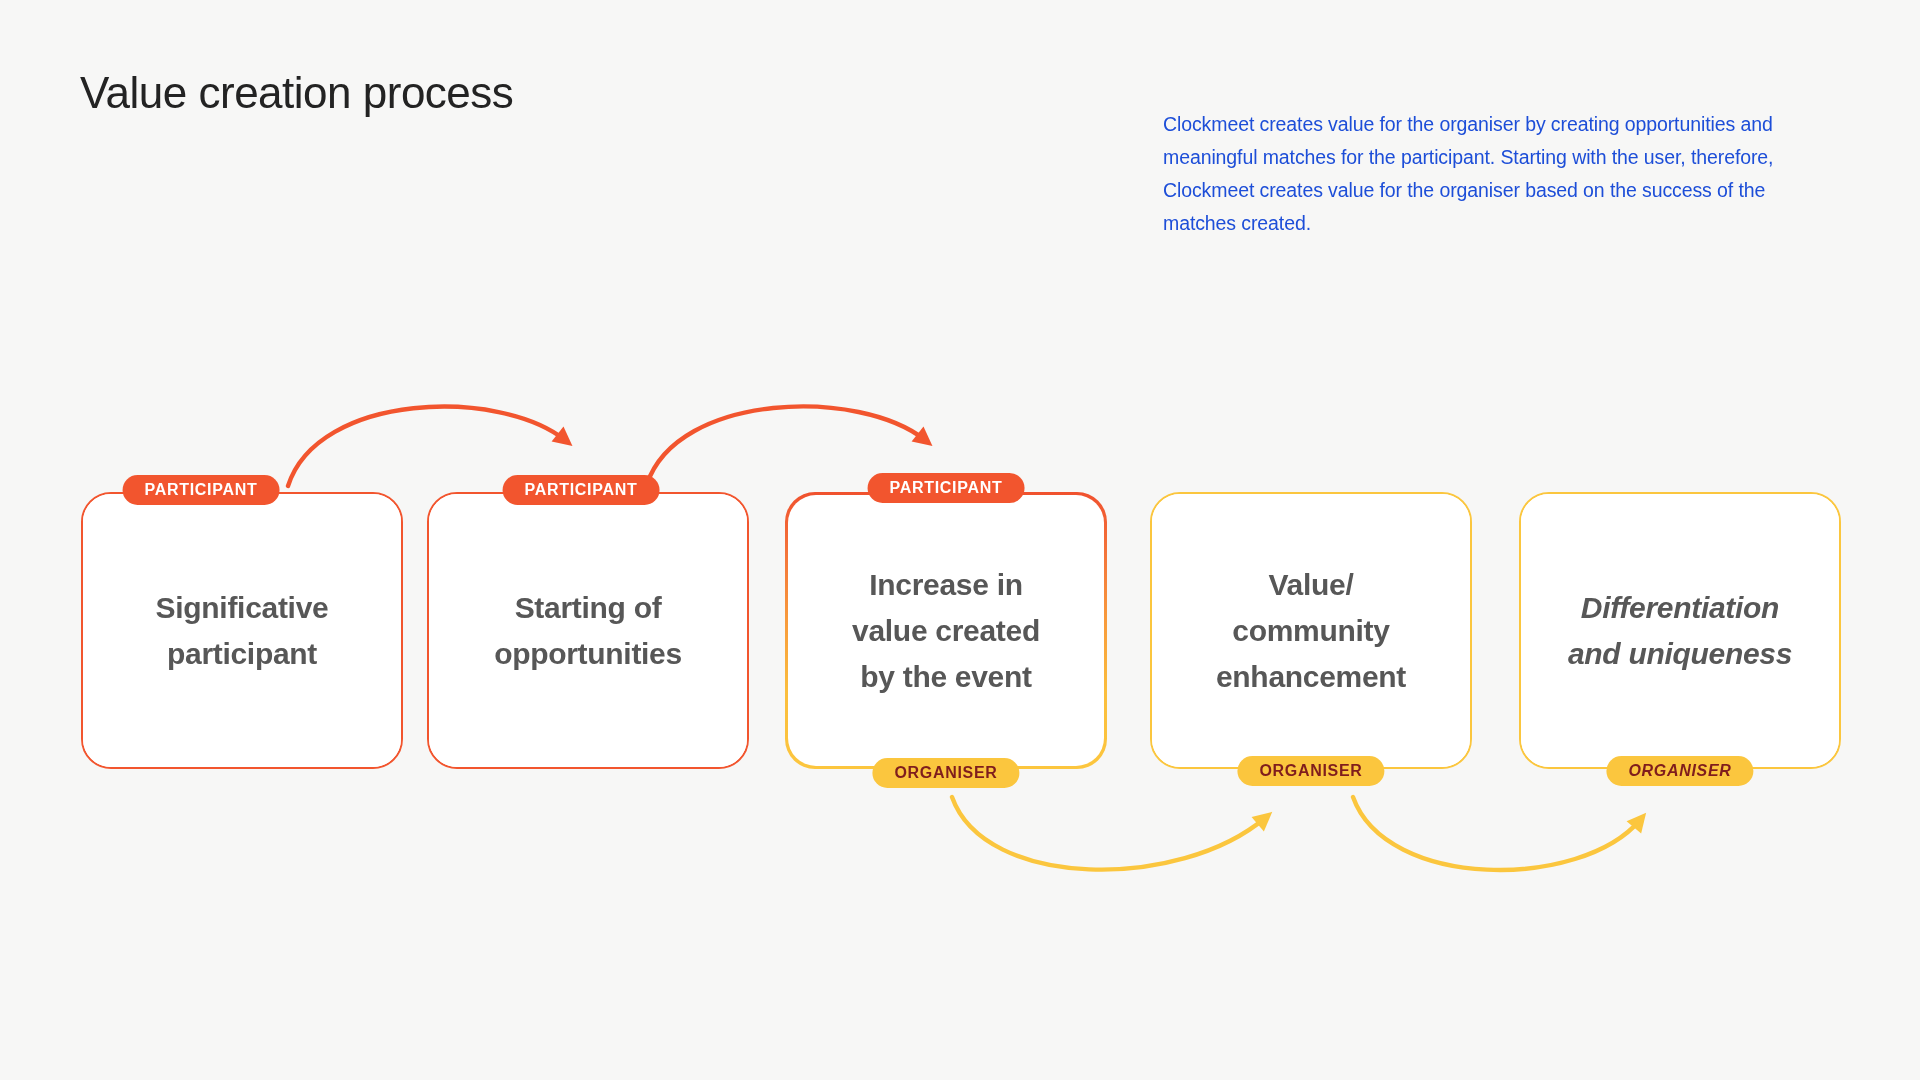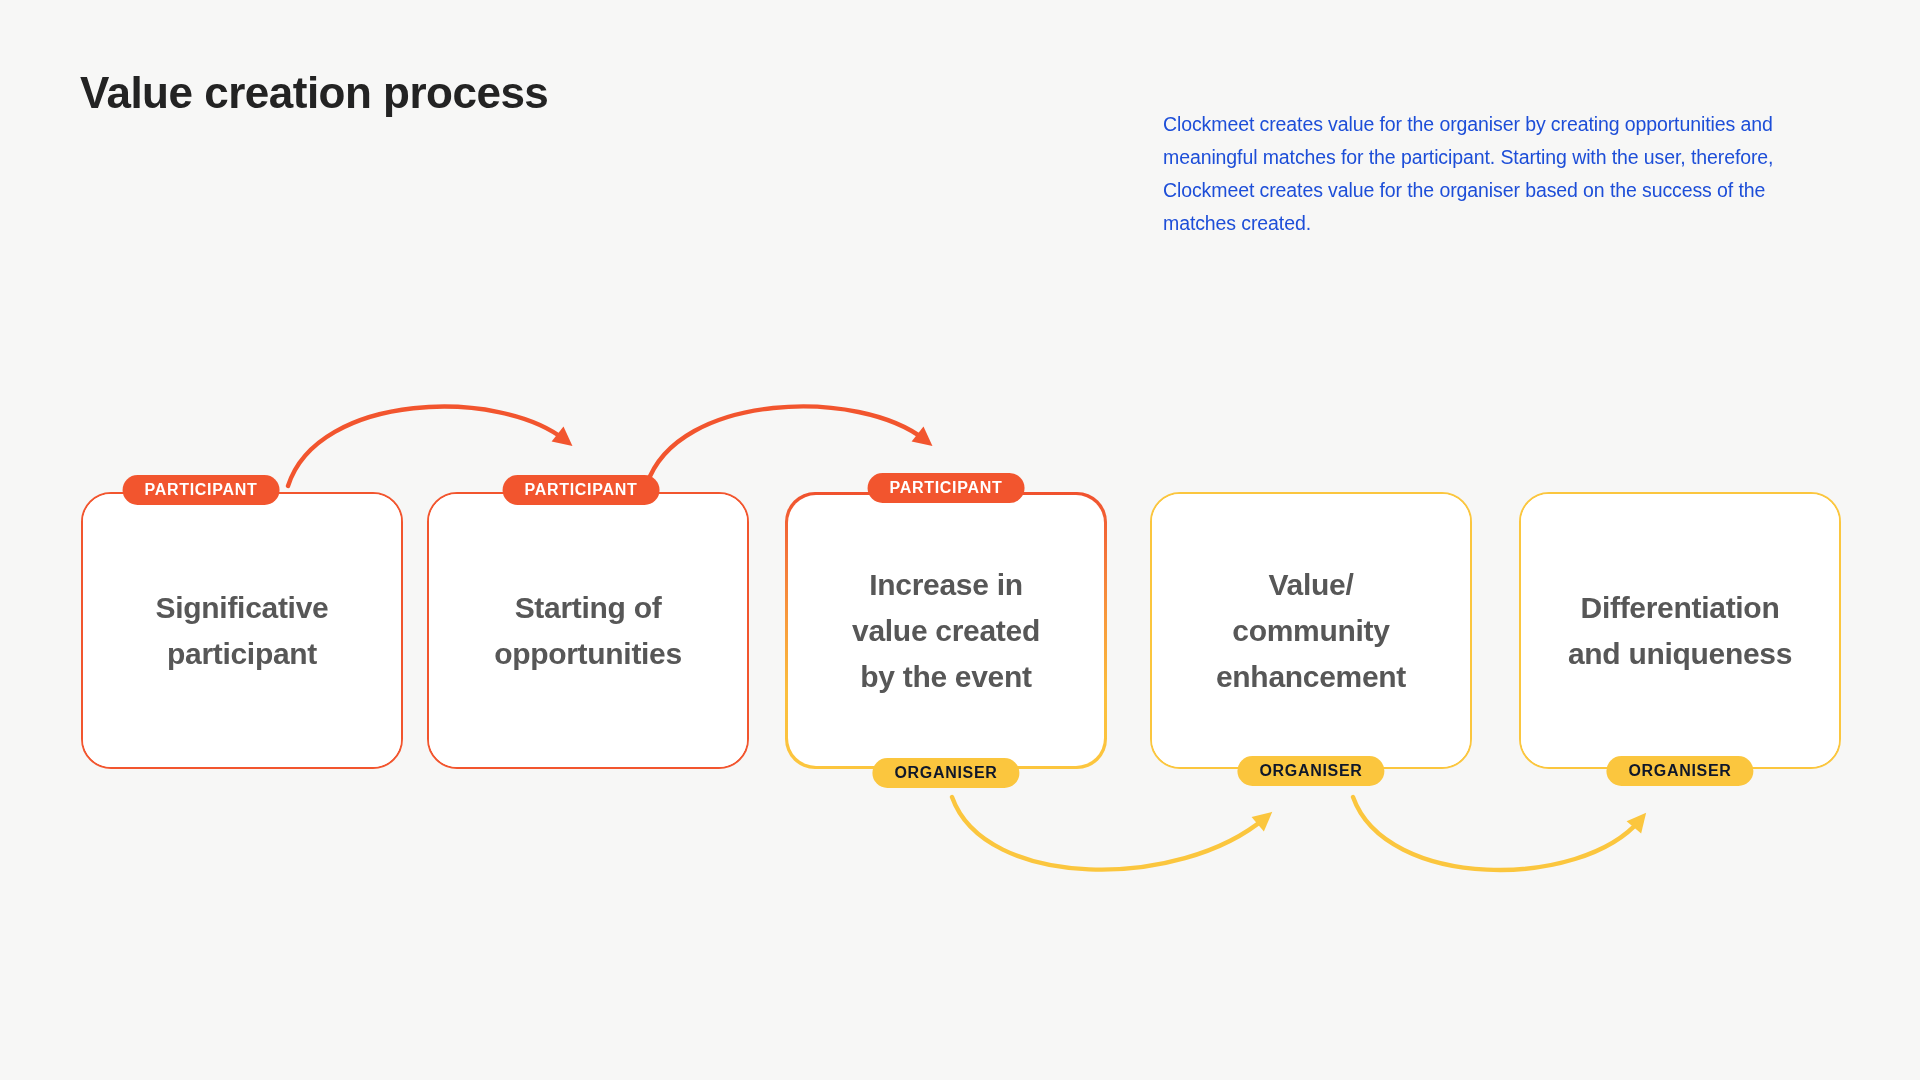--- a/index.html
+++ b/index.html
@@ -10,21 +10,21 @@
     overflow:hidden;
     position:relative;
   }
   .stage{position:absolute;inset:0;}
 
   
   .page-title{
     position:absolute;
     left:80px;top:68px;
     font-size:44px;
-    font-weight:bold;
+    font-weight:normal;
     color:#232323;
     letter-spacing:-0.5px;
     white-space:nowrap;
   }
   .intro{
     position:absolute;
     left:1163px;top:108px;
     width:672px;
     font-size:19.5px;
     line-height:33px;
@@ -93,21 +93,21 @@
   }
   .badge.participant{
     background:#F2552E;
     color:#ffffff;
     top:-19px;
     left:50%;
     transform:translateX(-50%);
   }
   .badge.organiser{
     background:#FBC63E;
-    color:#0f172a;
+    color:#7f1d1d;
     bottom:-19px;
     left:50%;
     transform:translateX(-50%);
   }
   
   .badge.shift-left{ transform:translateX(-50%) translateX(-41px); }
   .badge.shift-left-sm{ transform:translateX(-50%) translateX(-7px); }
 </style>
 </head>
 <body>
@@ -164,21 +164,21 @@
 
   <div class="card solid" style="--bc:#FBC63E; left:1150px;">
     <div class="card-inner">
       <div class="card-label">Value/
 community
 enhancement</div>
     </div>
     <div class="badge organiser">ORGANISER</div>
   </div>
 
-  <div class="card solid" style="--bc:#FBC63E; left:1519px;">
+  <div class="card solid" style="--bc:#FBC63E; left:1519px;font-style:italic;">
     <div class="card-inner">
       <div class="card-label">Differentiation
 and uniqueness</div>
     </div>
     <div class="badge organiser">ORGANISER</div>
   </div>
 
 </div>
 
 </body></html>

